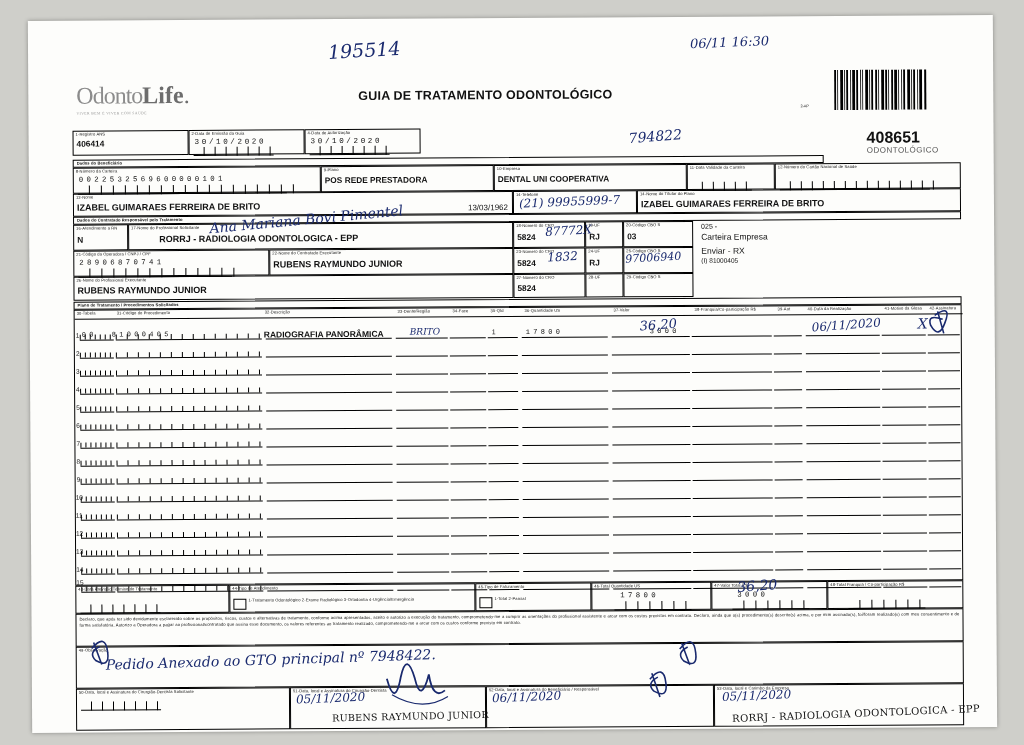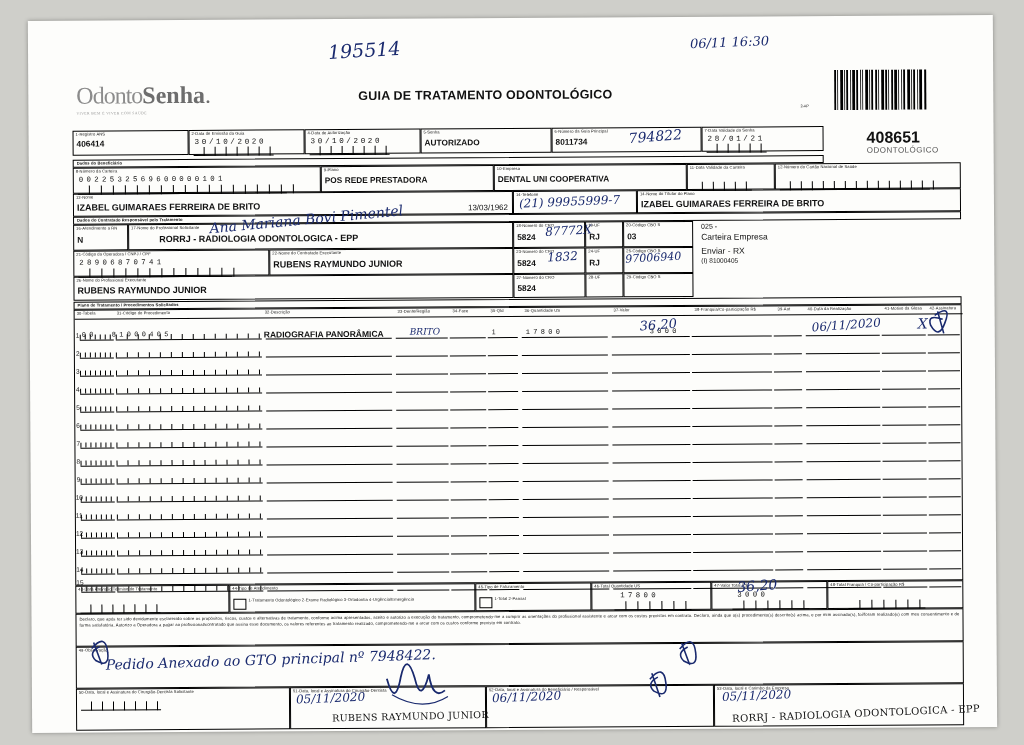--- a/index.html
+++ b/index.html
@@ -28,21 +28,21 @@
 </head>
 <body>
 
 <div id="page">
   <div id="sheet">
 
     <div class="hw" style="left:300px;top:20px;font-size:19px;transform:rotate(-3deg);">195514</div>
     <div class="hw" style="left:662px;top:18px;font-size:13px;transform:rotate(-2deg);">06/11  16:30</div>
 
     <div class="logo" style="left:48px;top:62px;width:190px;height:38px;">
-      <span style="font-size:24px;color:#8c8c8c;letter-spacing:-1px;">Odonto</span><span style="font-size:24px;color:#6d6d6d;font-weight:bold;">Senha</span><span style="font-size:24px;color:#6d6d6d;">.</span>
+      <span style="font-size:24px;color:#8c8c8c;letter-spacing:-1px;">Odonto</span><span style="font-size:24px;color:#6d6d6d;font-weight:bold;">Life</span><span style="font-size:24px;color:#6d6d6d;">.</span>
       <div class="tiny" style="margin-top:2px;color:#9a9a9a;letter-spacing:.4px;">VIVER BEM É VIVER COM SAÚDE</div>
     </div>
 
     <div style="position:absolute;left:330px;top:70px;font-size:12.5px;font-weight:bold;color:#111;letter-spacing:.2px;">GUIA DE TRATAMENTO ODONTOLÓGICO</div>
 
     <div class="barcode" style="left:806px;top:54px;width:120px;height:40px;">
       <i style="width:2px"></i>
         <i style="width:1px;background:#fff"></i>
         <i style="width:1px"></i>
         <i style="width:2px;background:#fff"></i>
@@ -134,44 +134,23 @@
           <span style="width:10px"></span>
           <span style="width:10px"></span>
           <span style="width:10px"></span>
           <span style="width:10px"></span>
           <span style="width:10px"></span>
           <span style="width:10px"></span>
       </div>
       <div class="hline" style="left:4px;top:24px;width:80px;"></div>
     </div>
 
-    <div class="bx" style="left:392px;top:110px;width:131px;height:25px;">
-      <div class="lbl" style="padding:1px 0 0 2px;">5-Senha</div>
-      <div class="val" style="padding:3px 0 0 3px;">AUTORIZADO</div>
-    </div>
-
-    <div class="bx" style="left:523px;top:110px;width:150px;height:25px;">
-      <div class="lbl" style="padding:1px 0 0 2px;">6-Número da Guia Principal</div>
-      <div class="val" style="padding:3px 0 0 3px;">8011734</div>
-    </div>
+
     <div class="hw" style="left:600px;top:111px;font-size:14px;transform:rotate(-4deg);">794822</div>
 
-    <div class="bx" style="left:673px;top:110px;width:122px;height:25px;">
-      <div class="lbl" style="padding:1px 0 0 2px;">7-Data Validade da Senha</div>
-      <div class="valn smallnum" style="padding:2px 0 0 5px;">28/01/21</div>
-      <div class="cells" style="left:4px;top:16px;">
-        <span style="width:10px"></span>
-          <span style="width:10px"></span>
-          <span style="width:10px"></span>
-          <span style="width:10px"></span>
-          <span style="width:10px"></span>
-          <span style="width:10px"></span>
-      </div>
-      <div class="hline" style="left:4px;top:24px;width:60px;"></div>
-    </div>
 
     <div class="bx" style="left:44px;top:139px;width:751px;height:8px;">
       <div class="lbl" style="padding:1px 0 0 3px;font-weight:bold;">Dados do Beneficiário</div>
     </div>
 
     <div class="bx" style="left:44px;top:147px;width:248px;height:26px;">
       <div class="lbl" style="padding:1px 0 0 2px;">8-Número da Carteira</div>
       <div class="valn smallnum" style="padding:2px 0 0 5px;font-size:7.4px;letter-spacing:3.3px;">0022532569600000101</div>
       <div class="cells" style="left:4px;top:17px;">
         <span style="width:11px"></span>

